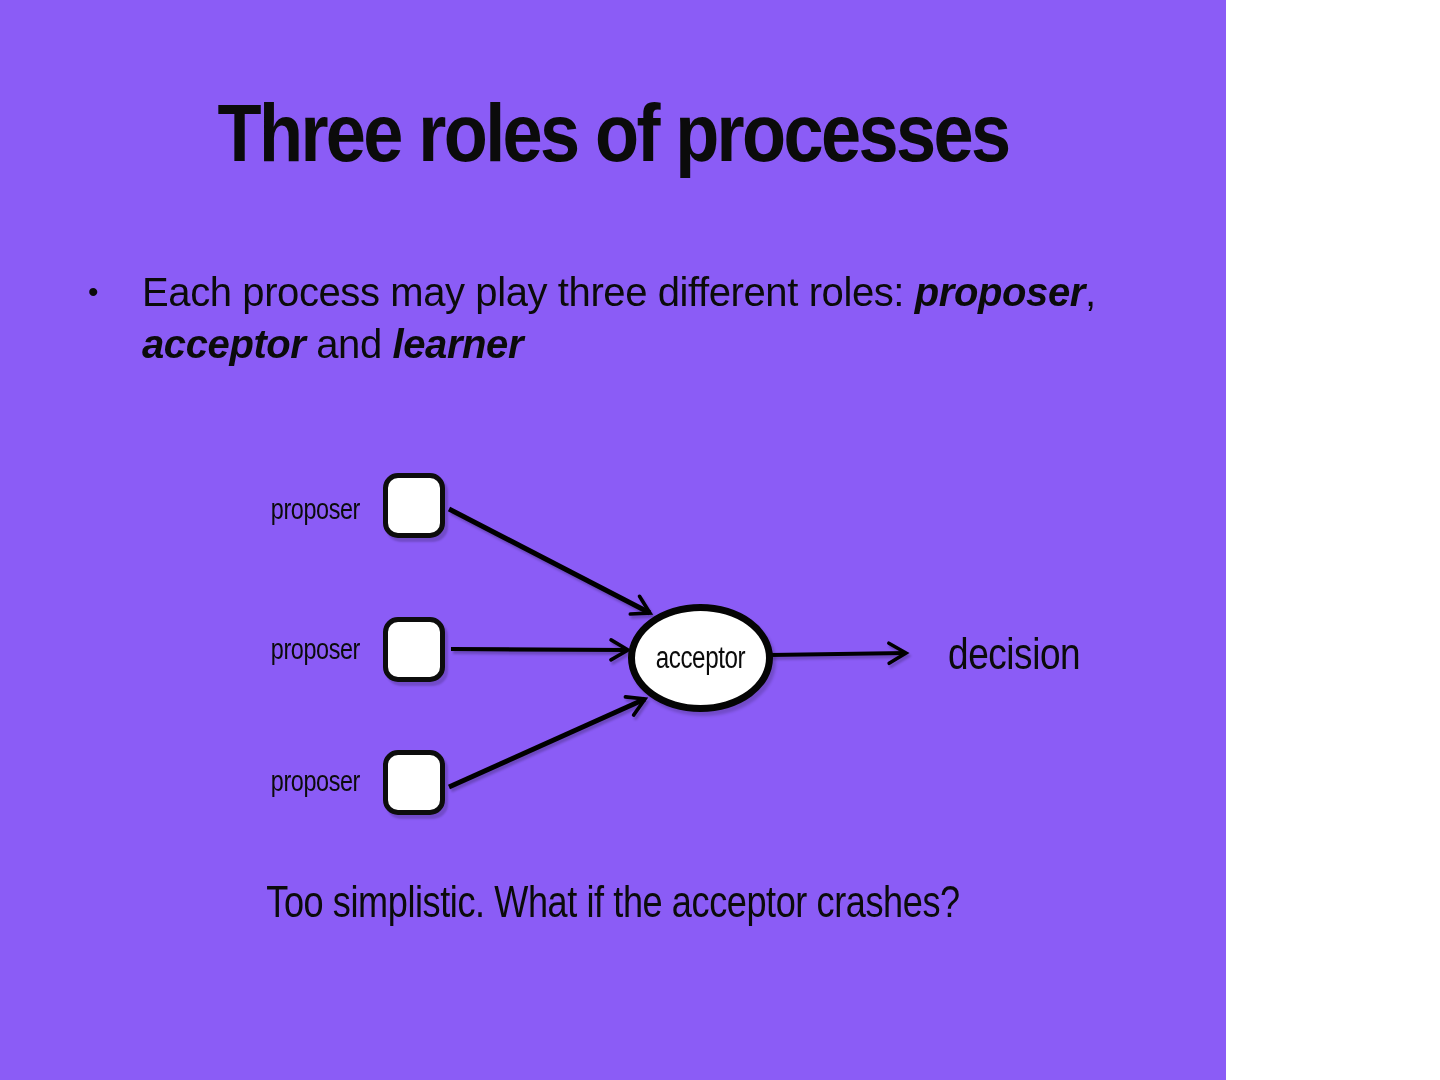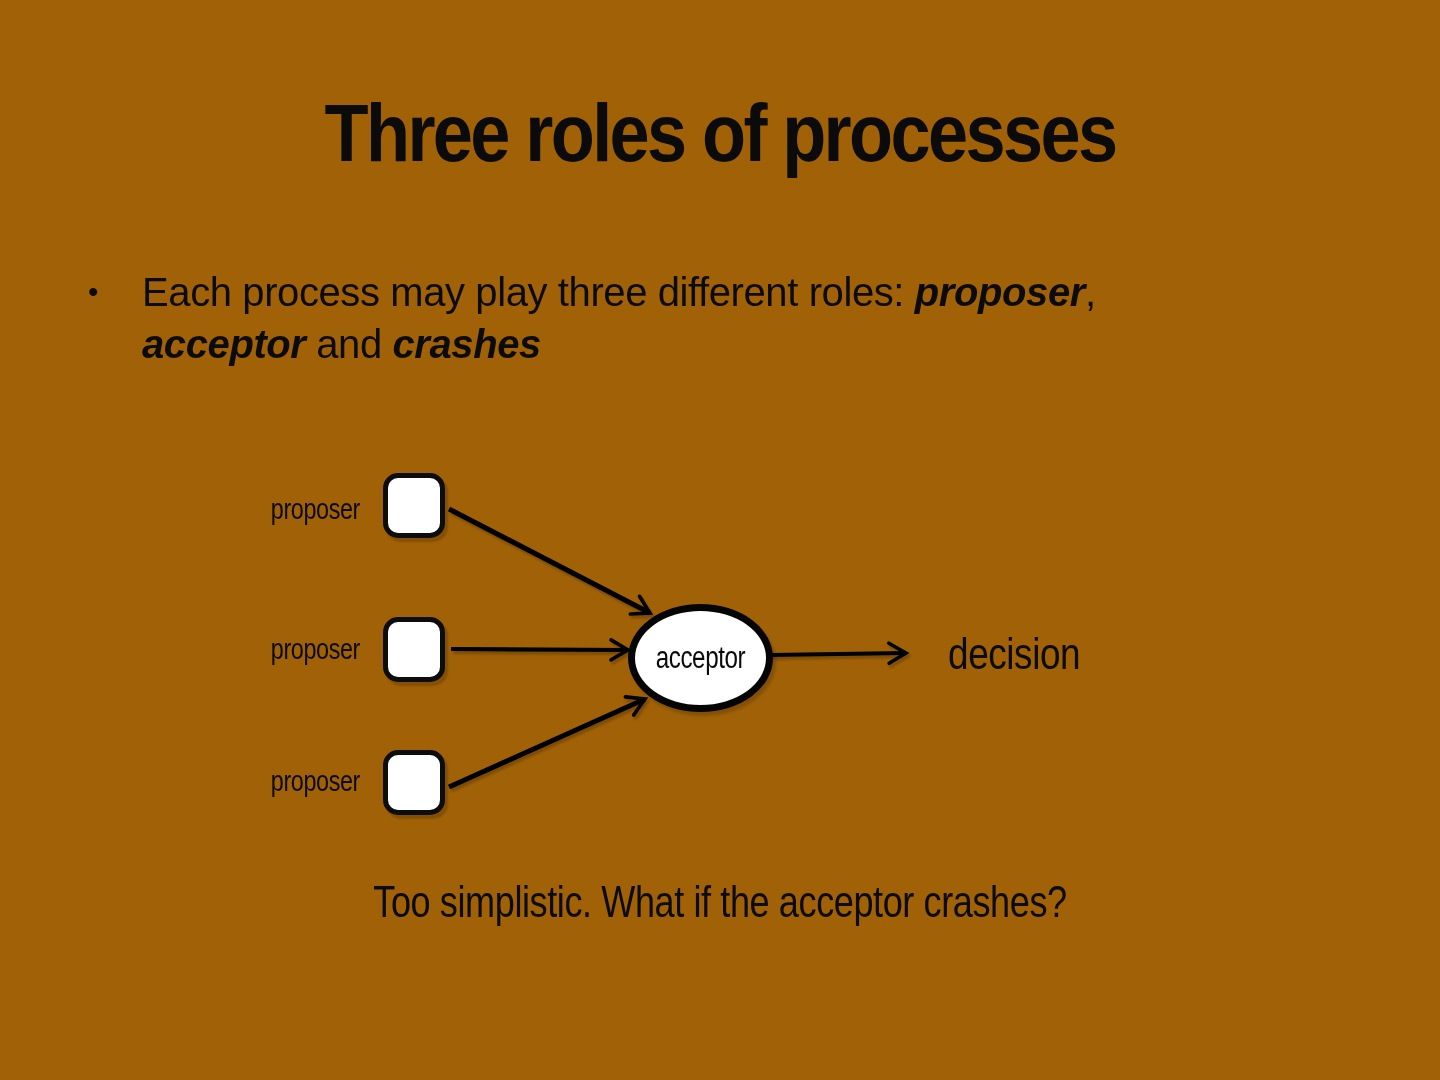--- a/index.html
+++ b/index.html
@@ -2,23 +2,23 @@
 <html><head>
 <meta charset="utf-8">
 <style>
   html, body {
     margin: 0;
     padding: 0;
     background: #ffffff;
   }
   .slide {
     position: relative;
-    width: 1440px;
+    width: 1226px;
     height: 1080px;
-    background: #a16207;
+    background: #8b5cf6;
     overflow: hidden;
     font-family: "Liberation Sans", sans-serif;
     color: #0b0b0b;
   }
 
   
   .title {
     position: absolute;
     top: 86px;
     left: 0;
@@ -142,21 +142,21 @@
 </style>
 </head>
 <body>
 
 <div class="slide">
 
   <h1 class="title">Three roles of processes</h1>
 
   <div class="bullet-row">
     <span class="bullet-marker">•</span>
-    <p class="bullet-text"><span>Each process may play three different roles: </span><span class="bi">proposer</span><span>,</span><br><span class="bi">acceptor</span><span> and </span><span class="bi">crashes</span></p>
+    <p class="bullet-text"><span>Each process may play three different roles: </span><span class="bi">proposer</span><span>,</span><br><span class="bi">acceptor</span><span> and </span><span class="bi">learner</span></p>
   </div>
 
   <svg class="arrow-layer" viewBox="0 0 1440 1080" xmlns="http://www.w3.org/2000/svg">
     <defs>
       <marker id="arrowhead" markerUnits="userSpaceOnUse" markerWidth="26" markerHeight="26" viewBox="0 0 26 26" refX="22" refY="13" orient="auto">
         <path d="M5,3 L22,13 L5,23" fill="none" stroke="#000000" stroke-width="3.6" stroke-linecap="round" stroke-linejoin="miter"></path>
       </marker>
     </defs>
     <line x1="449" y1="509" x2="650" y2="613" stroke="#000000" stroke-width="5" marker-end="url(#arrowhead)"></line>
     <line x1="451" y1="649" x2="628" y2="650" stroke="#000000" stroke-width="4.2" marker-end="url(#arrowhead)"></line>

